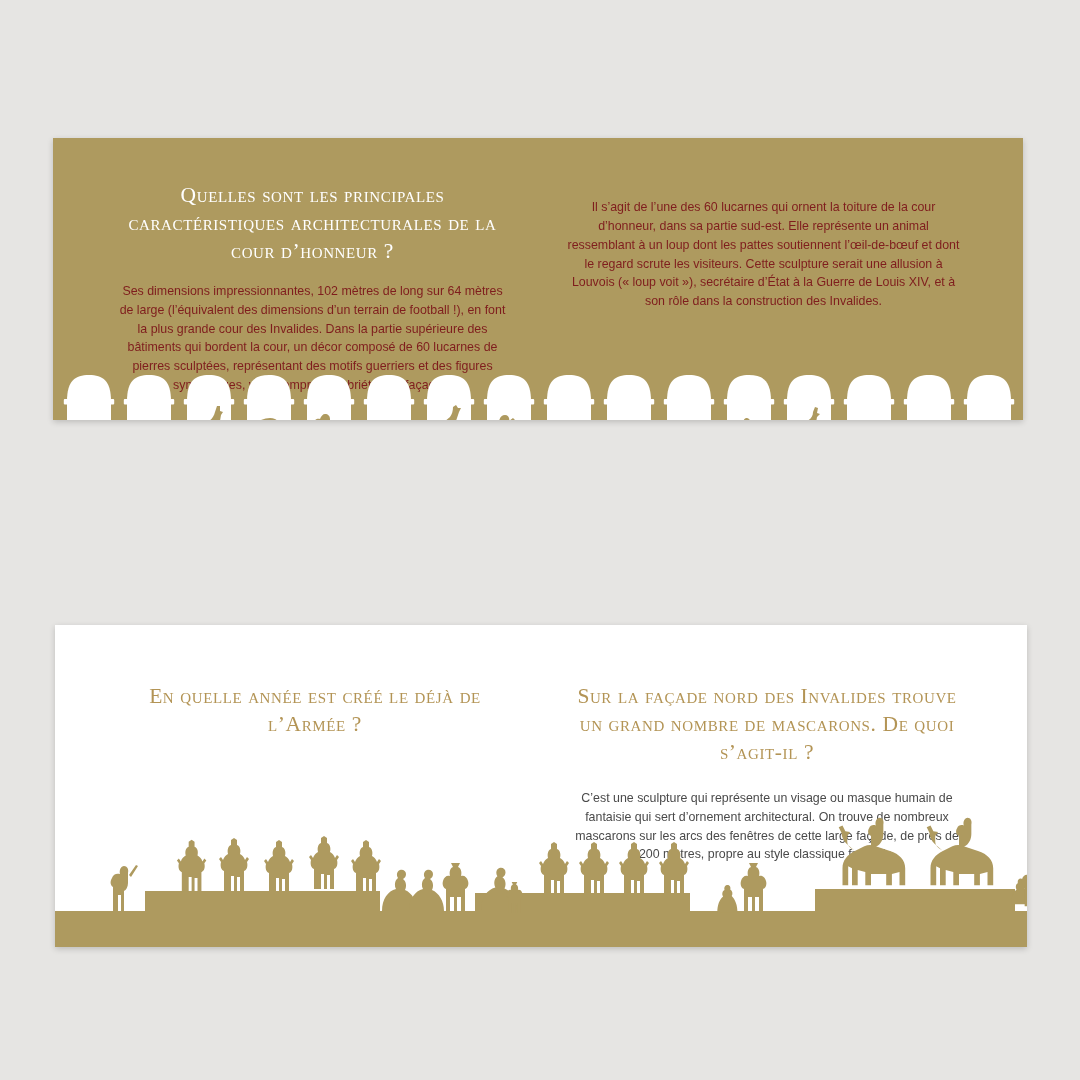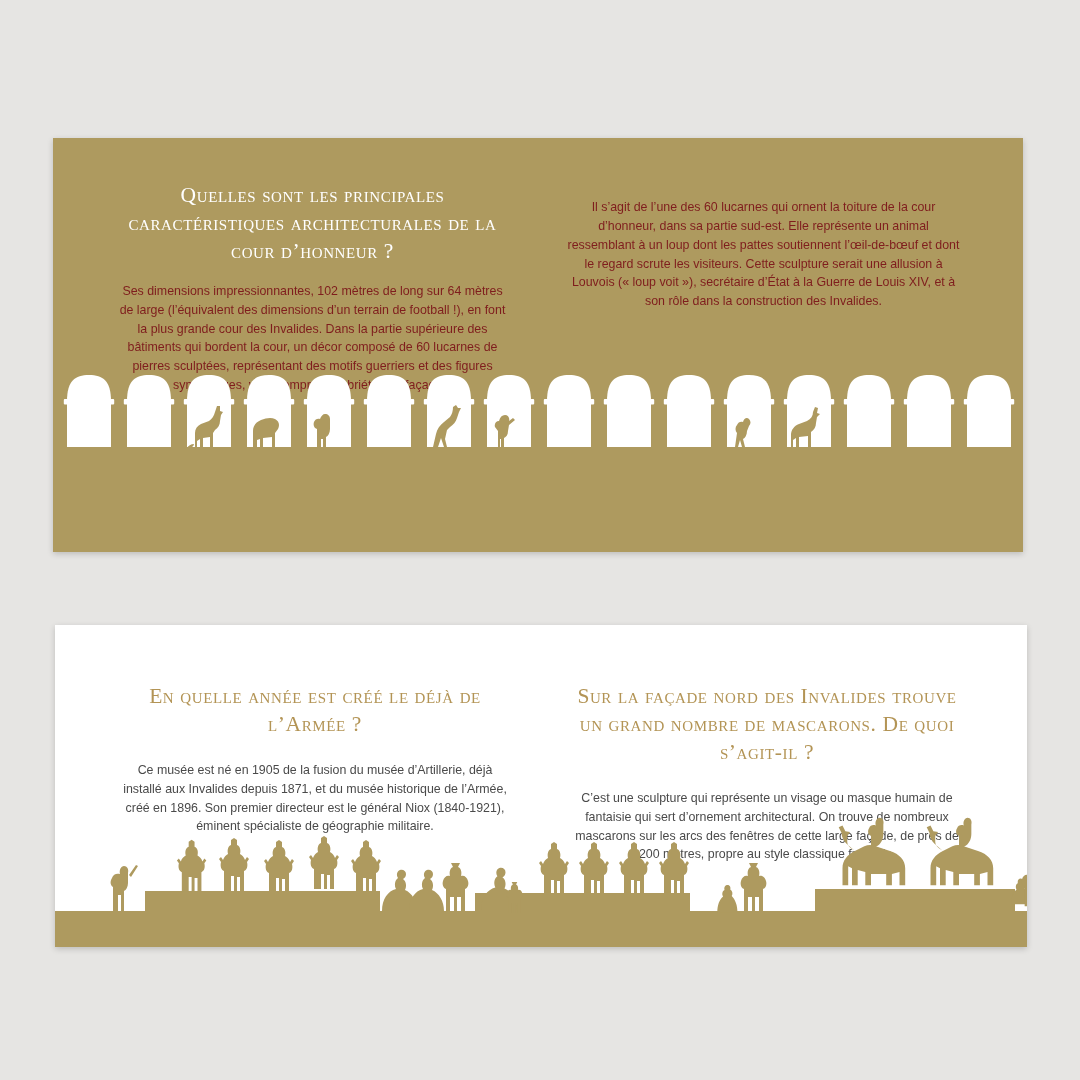--- a/index.html
+++ b/index.html
@@ -15,21 +15,21 @@
 
   
   .panel{
     position:absolute;
     overflow:hidden;
     box-shadow:0 2px 6px rgba(0,0,0,.18);
   }
 
   
   #panel-gold{
-    left:53px;top:138px;width:970px;height:414px;
+    left:53px;top:138px;width:970px;height:282px;
     background:#ae9a5f;
   }
   
   #panel-white{
     left:55px;top:625px;width:972px;height:322px;
     background:#ffffff;
   }
 
   .cols{
     position:absolute;left:0;right:0;top:0;
@@ -216,21 +216,20 @@
         </g>
       </svg>
     </div>
   </section>
 
   <section class="panel" id="panel-white">
 
     <div class="cols" style="top:58px;">
       <div class="col col-left">
         <h2 class="q">En quelle année est créé le déjà de l’Armée ?</h2>
-        <p class="a">Ce musée est né en 1905 de la fusion du musée d’Artillerie, déjà installé aux Invalides depuis 1871, et du musée historique de l’Armée, créé en 1896. Son premier directeur est le général Niox (1840-1921), éminent spécialiste de géographie militaire.</p>
       </div>
       <div class="col col-right">
         <h2 class="q">Sur la façade nord des Invalides trouve un grand nombre de mascarons. De quoi s’agit-il ?</h2>
         <p class="a">C’est une sculpture qui représente un visage ou masque humain de fantaisie qui sert d’ornement architectural. On trouve de nombreux mascarons sur les arcs des fenêtres de cette large façade, de près de 200 mètres, propre au style classique français.</p>
       </div>
     </div>
 
     <div id="scene">
       <svg viewBox="0 0 972 130" width="972" height="130" aria-hidden="true">
         <defs>

